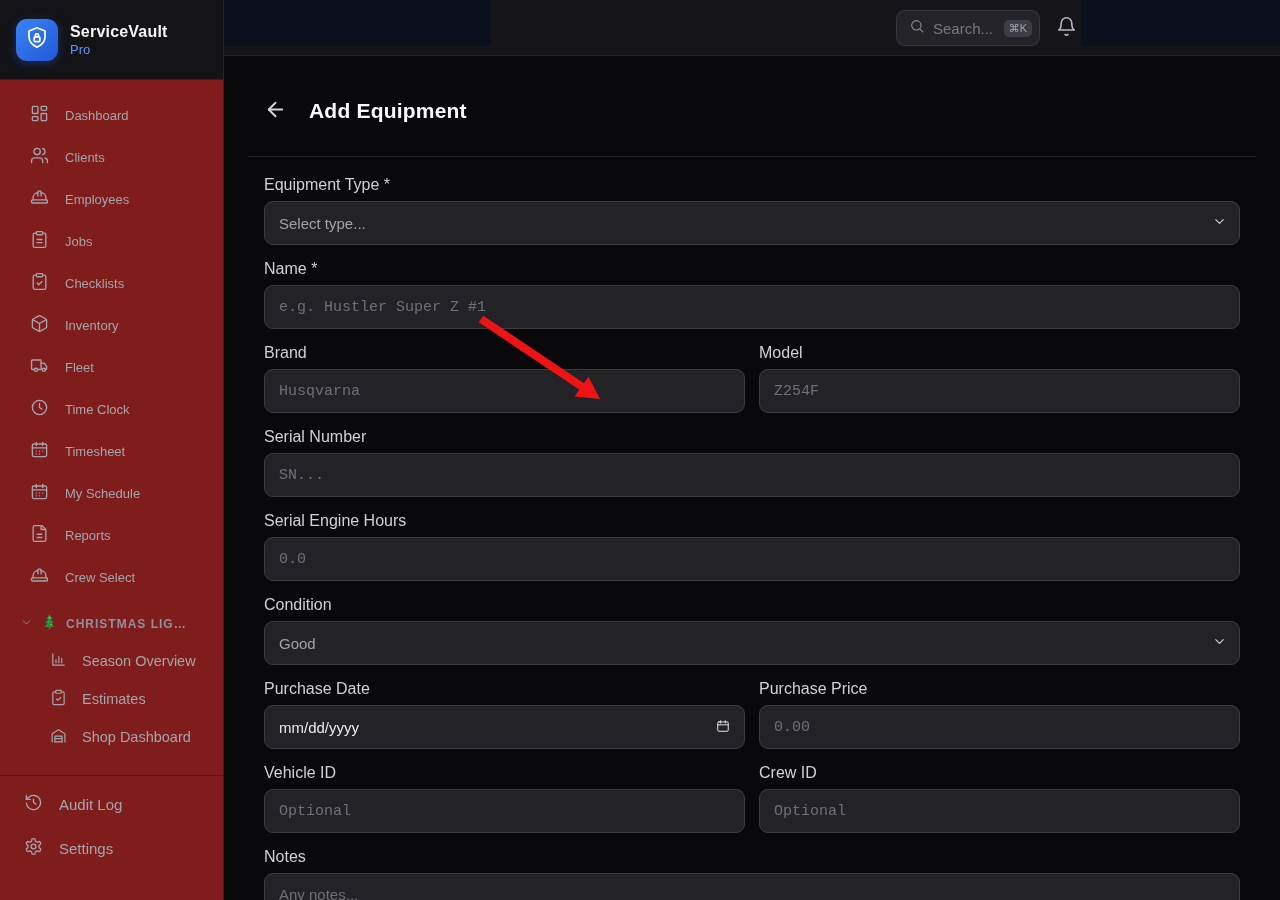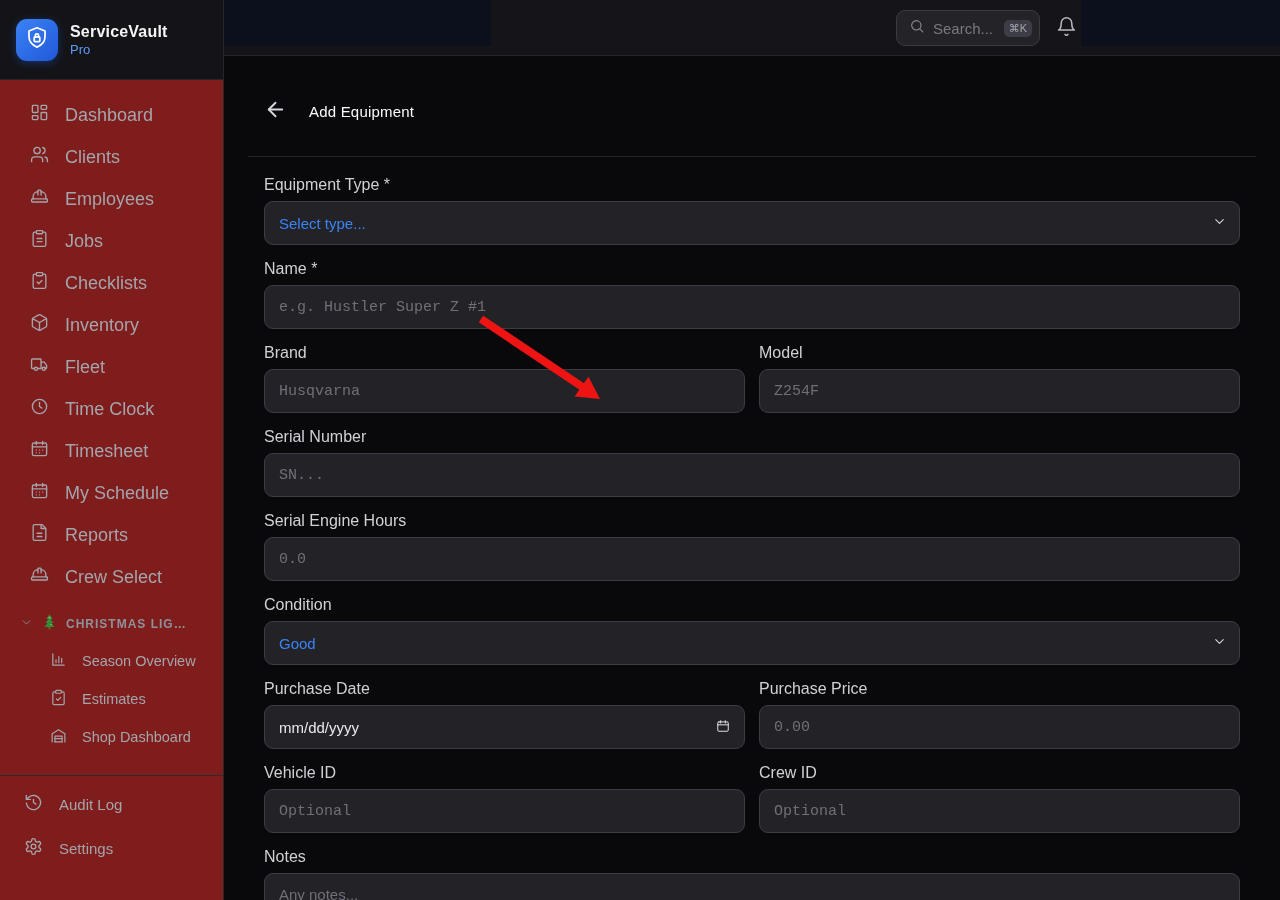--- a/index.html
+++ b/index.html
@@ -13,21 +13,21 @@
   .sidebar-header { height:80px; background:#141418; border-bottom:1px solid #26262b;
     display:flex; align-items:center; gap:12px; padding:0 16px; }
   .logo-badge { width:42px; height:42px; border-radius:11px;
     background:linear-gradient(135deg,#3b82f6,#2158d8); display:flex; align-items:center;
     justify-content:center; flex-shrink:0; box-shadow:0 2px 8px rgba(37,99,235,.35); }
   .brand-name { font-size:16px; font-weight:700; color:#f4f4f5; letter-spacing:.2px; }
   .brand-tier { font-size:13px; color:#5d9bf7; margin-top:1px; }
 
   .sidebar-nav { flex:1; padding-top:14px; overflow:hidden; }
   .nav-item { height:42px; display:flex; align-items:center; gap:16px; padding:0 12px 0 30px;
-    color:#a4a4ab; font-size:18px; cursor:pointer; }
+    color:#a4a4ab; font-size:13px; cursor:pointer; }
   .nav-item svg { flex-shrink:0; }
   .nav-label { white-space:nowrap; }
 
   .section-header { height:36px; margin-top:8px; display:flex; align-items:center; gap:9px;
     padding:0 10px 0 20px; cursor:pointer; }
   .section-label { font-size:12px; font-weight:700; color:#90909a; letter-spacing:1px;
     white-space:nowrap; overflow:hidden; }
   .sub-item { display:flex; align-items:center; gap:15px; padding:9px 8px 9px 50px;
     color:#a4a4ab; font-size:14.5px; cursor:pointer; }
   .sub-item .sub-label { max-width:120px; line-height:20px; }
@@ -47,35 +47,35 @@
     align-items:center; gap:8px; padding:0 7px 0 12px; cursor:pointer; }
   .search-text { font-size:15px; color:#797982; flex:1; }
   .search-kbd { background:#3d3d45; border-radius:5px; font-size:11px; color:#a3a3ab;
     padding:3px 5px; line-height:1; }
   .bell-btn { position:absolute; left:830px; top:16px; width:24px; height:24px;
     display:flex; align-items:center; justify-content:center; cursor:pointer; background:none; border:none; }
 
   .content { flex:1; background:#09090b; padding:40px 40px 0 40px; overflow:hidden; }
   .page-header { height:30px; display:flex; align-items:center; gap:22px; margin-bottom:30px; }
   .back-btn { background:none; border:none; cursor:pointer; display:flex; align-items:center; padding:0; }
-  .page-title { font-size:15px; font-weight:400; color:#fafafa; letter-spacing:.2px; }
+  .page-title { font-size:21px; font-weight:700; color:#fafafa; letter-spacing:.2px; }
   .divider { border:none; border-top:1px solid #232328; margin:0 -16px 20px -16px; }
 
   .group { margin-bottom:16px; }
   .group > label { display:block; font-size:16px; line-height:16px; color:#d0d0d6; margin-bottom:8px; }
   .row-2 { display:grid; grid-template-columns:1fr 1fr; column-gap:14px; }
 
   .field, .text-input, .notes-area { width:100%; height:44px; background:#232327;
     border:1px solid #3c3c44; border-radius:9px; font-size:15px;
     font-family:"Liberation Sans","DejaVu Sans",sans-serif; }
   .text-input { color:#e8e8ec; padding:12px 14px; outline:none;font-family:Liberation Mono, monospace; }
   .text-input::placeholder { color:#6f6f78; opacity:1; }
   .select-field { display:flex; align-items:center; justify-content:space-between;
     padding:0 12px 0 14px; cursor:pointer; }
-  .select-value { color:#3b82f6; }
+  .select-value { color:#a3a3a3; }
   .date-field { display:flex; align-items:center; justify-content:space-between;
     padding:0 14px; cursor:pointer; }
   .date-value { color:#e8e8ec; }
   .notes-area { height:120px; padding:12px 14px; color:#e8e8ec; resize:none; outline:none; }
   .notes-area::placeholder { color:#6f6f78; opacity:1; }
 
   .arrow-overlay { position:absolute; inset:0; width:1280px; height:900px;
     pointer-events:none; z-index:50; }
   svg.ic { stroke:currentColor; fill:none; stroke-width:1.7; stroke-linecap:round; stroke-linejoin:round; }
 </style>

